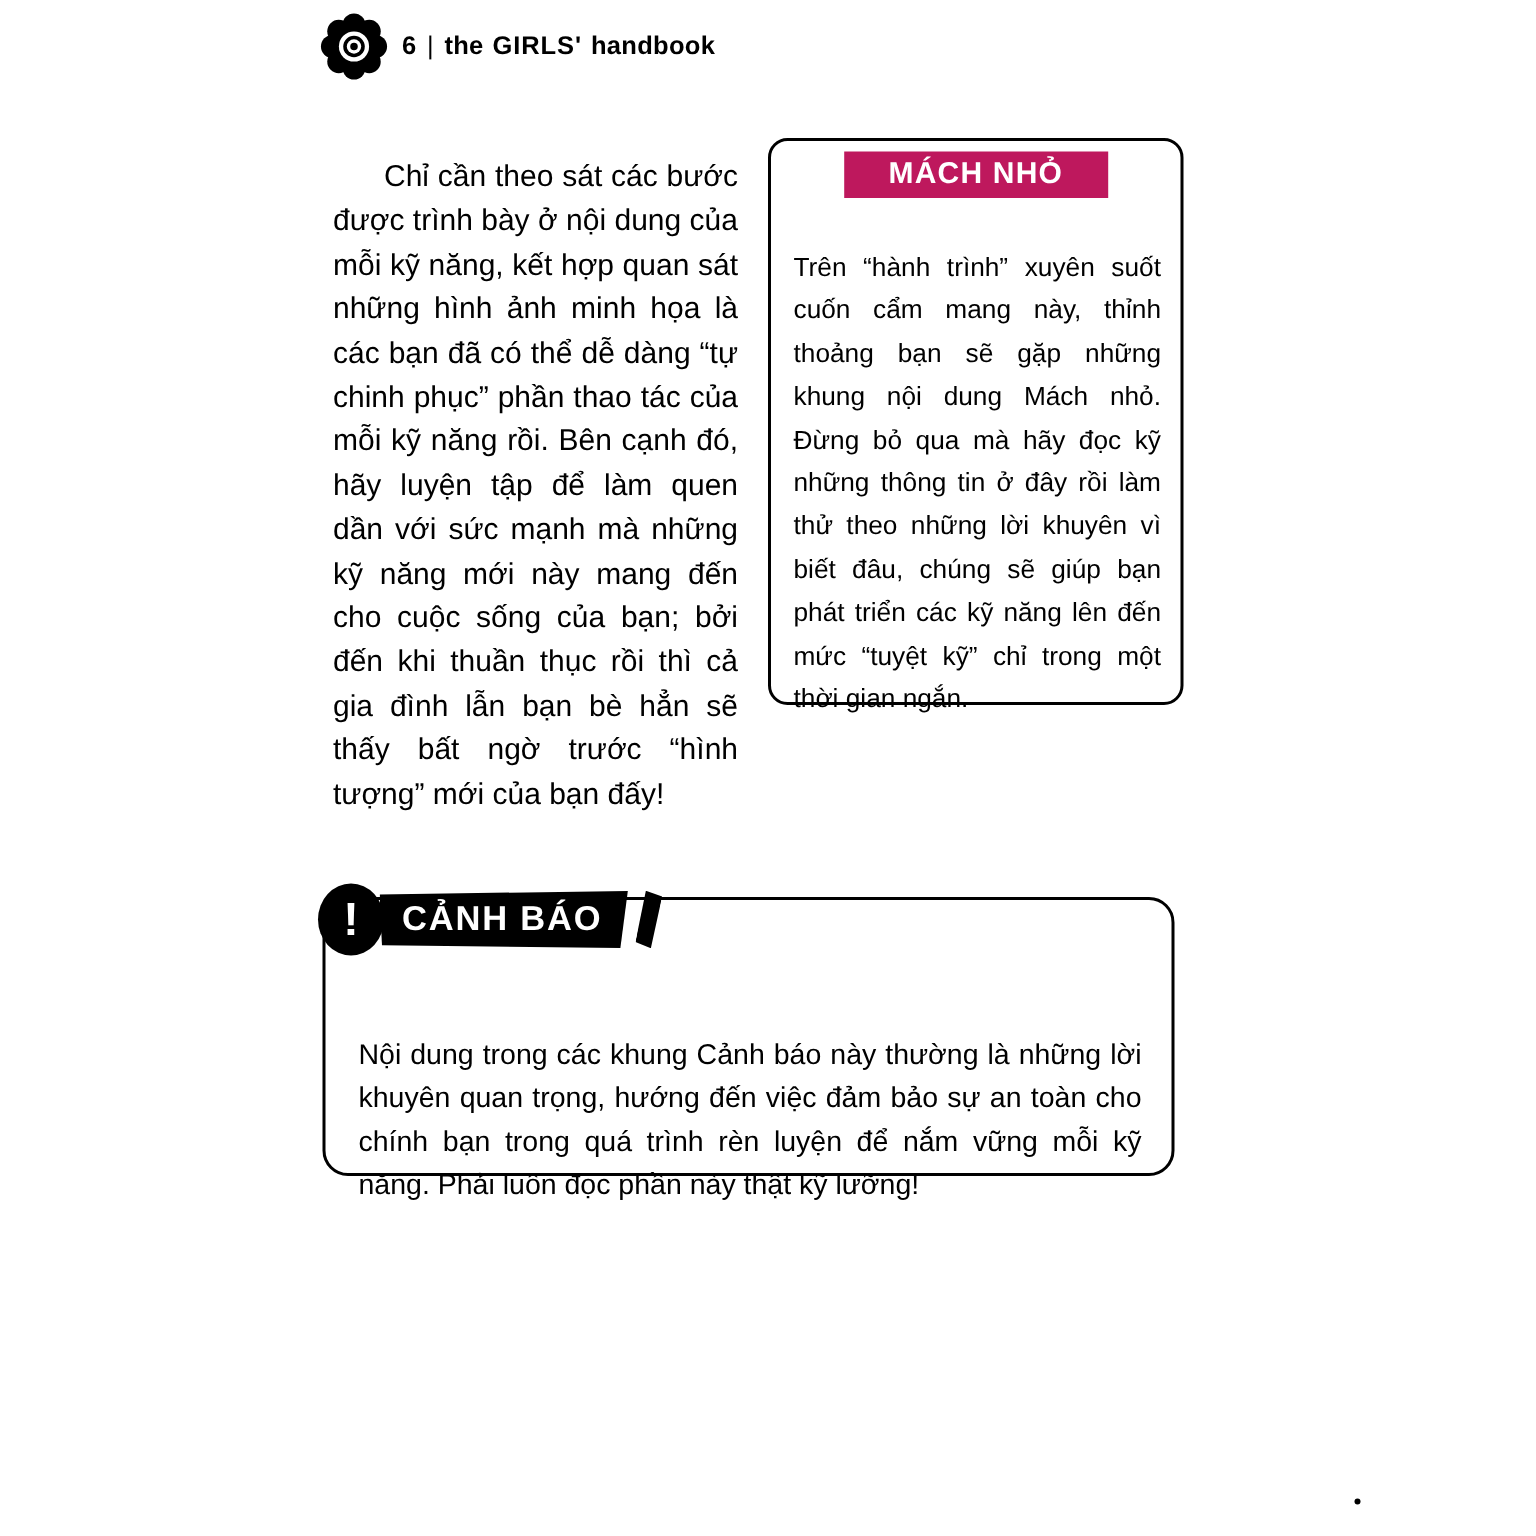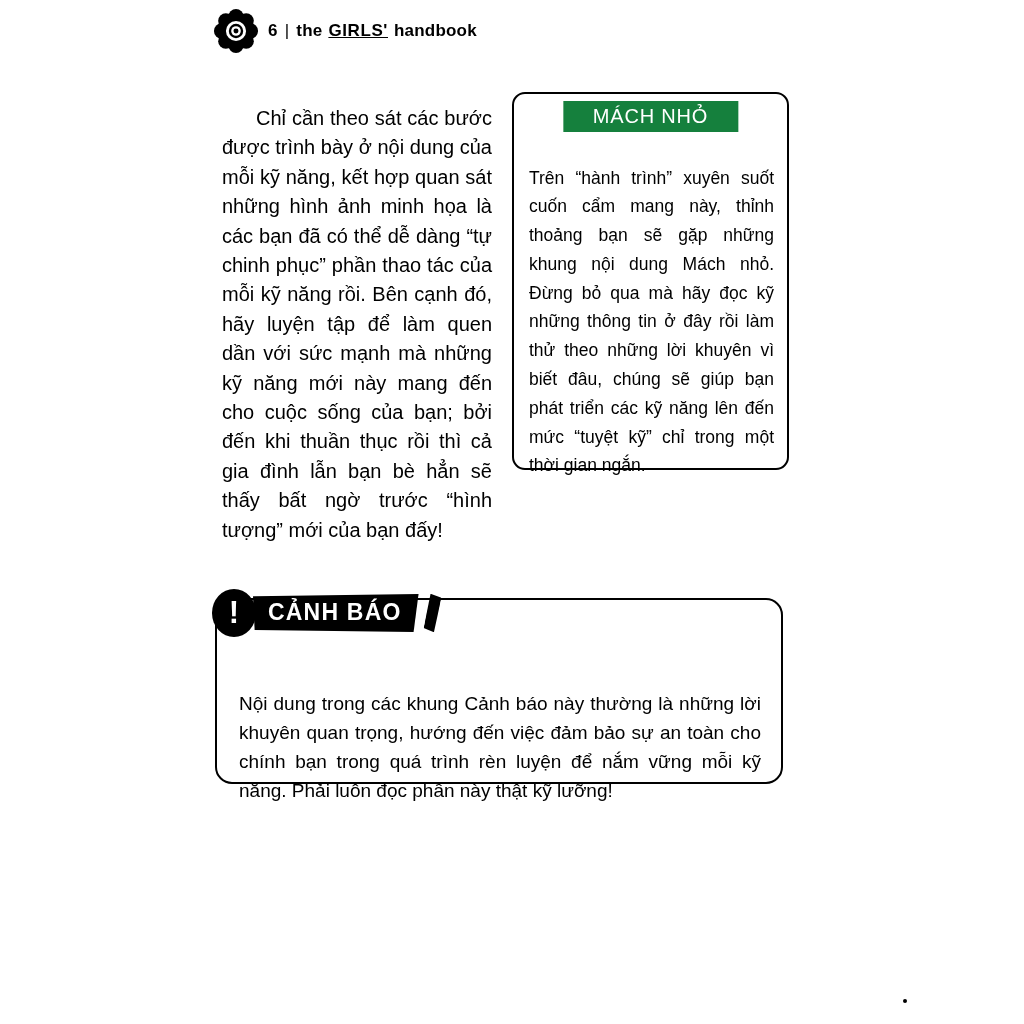--- a/index.html
+++ b/index.html
@@ -16,39 +16,39 @@
   .header {
     position:absolute; left:213px; top:8px;
     display:flex; align-items:center; gap:9px;
   }
   .flower { width:46px; height:46px; flex:0 0 auto; }
   .header-text {
     font-size:17px; font-weight:bold; letter-spacing:0.2px;
     display:flex; align-items:baseline; gap:6px;
   }
   .header-text .divider { font-weight:normal; padding:0 1px; }
-  .header-text .girls { letter-spacing:0.6px;text-decoration:underline; }
+  .header-text .girls { letter-spacing:0.6px; }
 
   
   .intro {
     position:absolute; left:222px; top:84px; width:270px;
     font-size:20px; line-height:29.4px;
     text-align:justify; text-indent:34px;
   }
 
   
   .tip-box {
     position:absolute; left:512px; top:92px; width:277px; height:378px;
     border:2px solid #000; border-radius:13px; box-sizing:border-box;
     background:#fff;
   }
   .tip-label {
     position:absolute; top:7px; left:50%; transform:translateX(-50%);
-    background:#15803d; color:#fff;
-    font-size:20px; font-weight:normal; letter-spacing:0.8px;
+    background:#be185d; color:#fff;
+    font-size:20px; font-weight:bold; letter-spacing:0.8px;
     padding:4px 30px; white-space:nowrap;
   }
   .tip-body {
     position:absolute; top:52px; left:15px; right:13px;
     font-size:17.5px; line-height:28.8px; text-align:justify;
   }
   .italic { }
 
   
   .warning-box {

